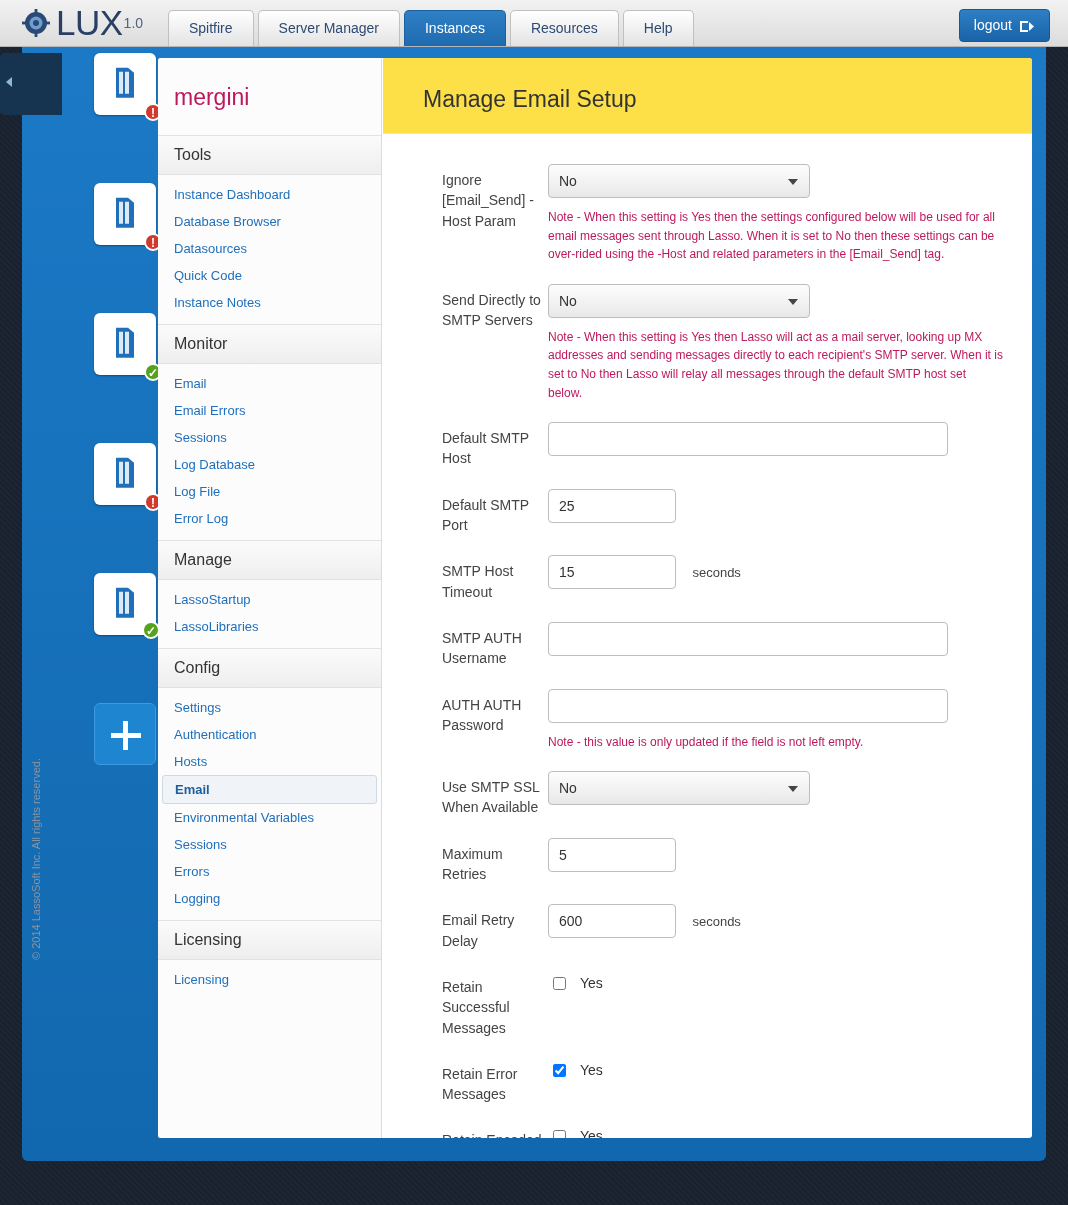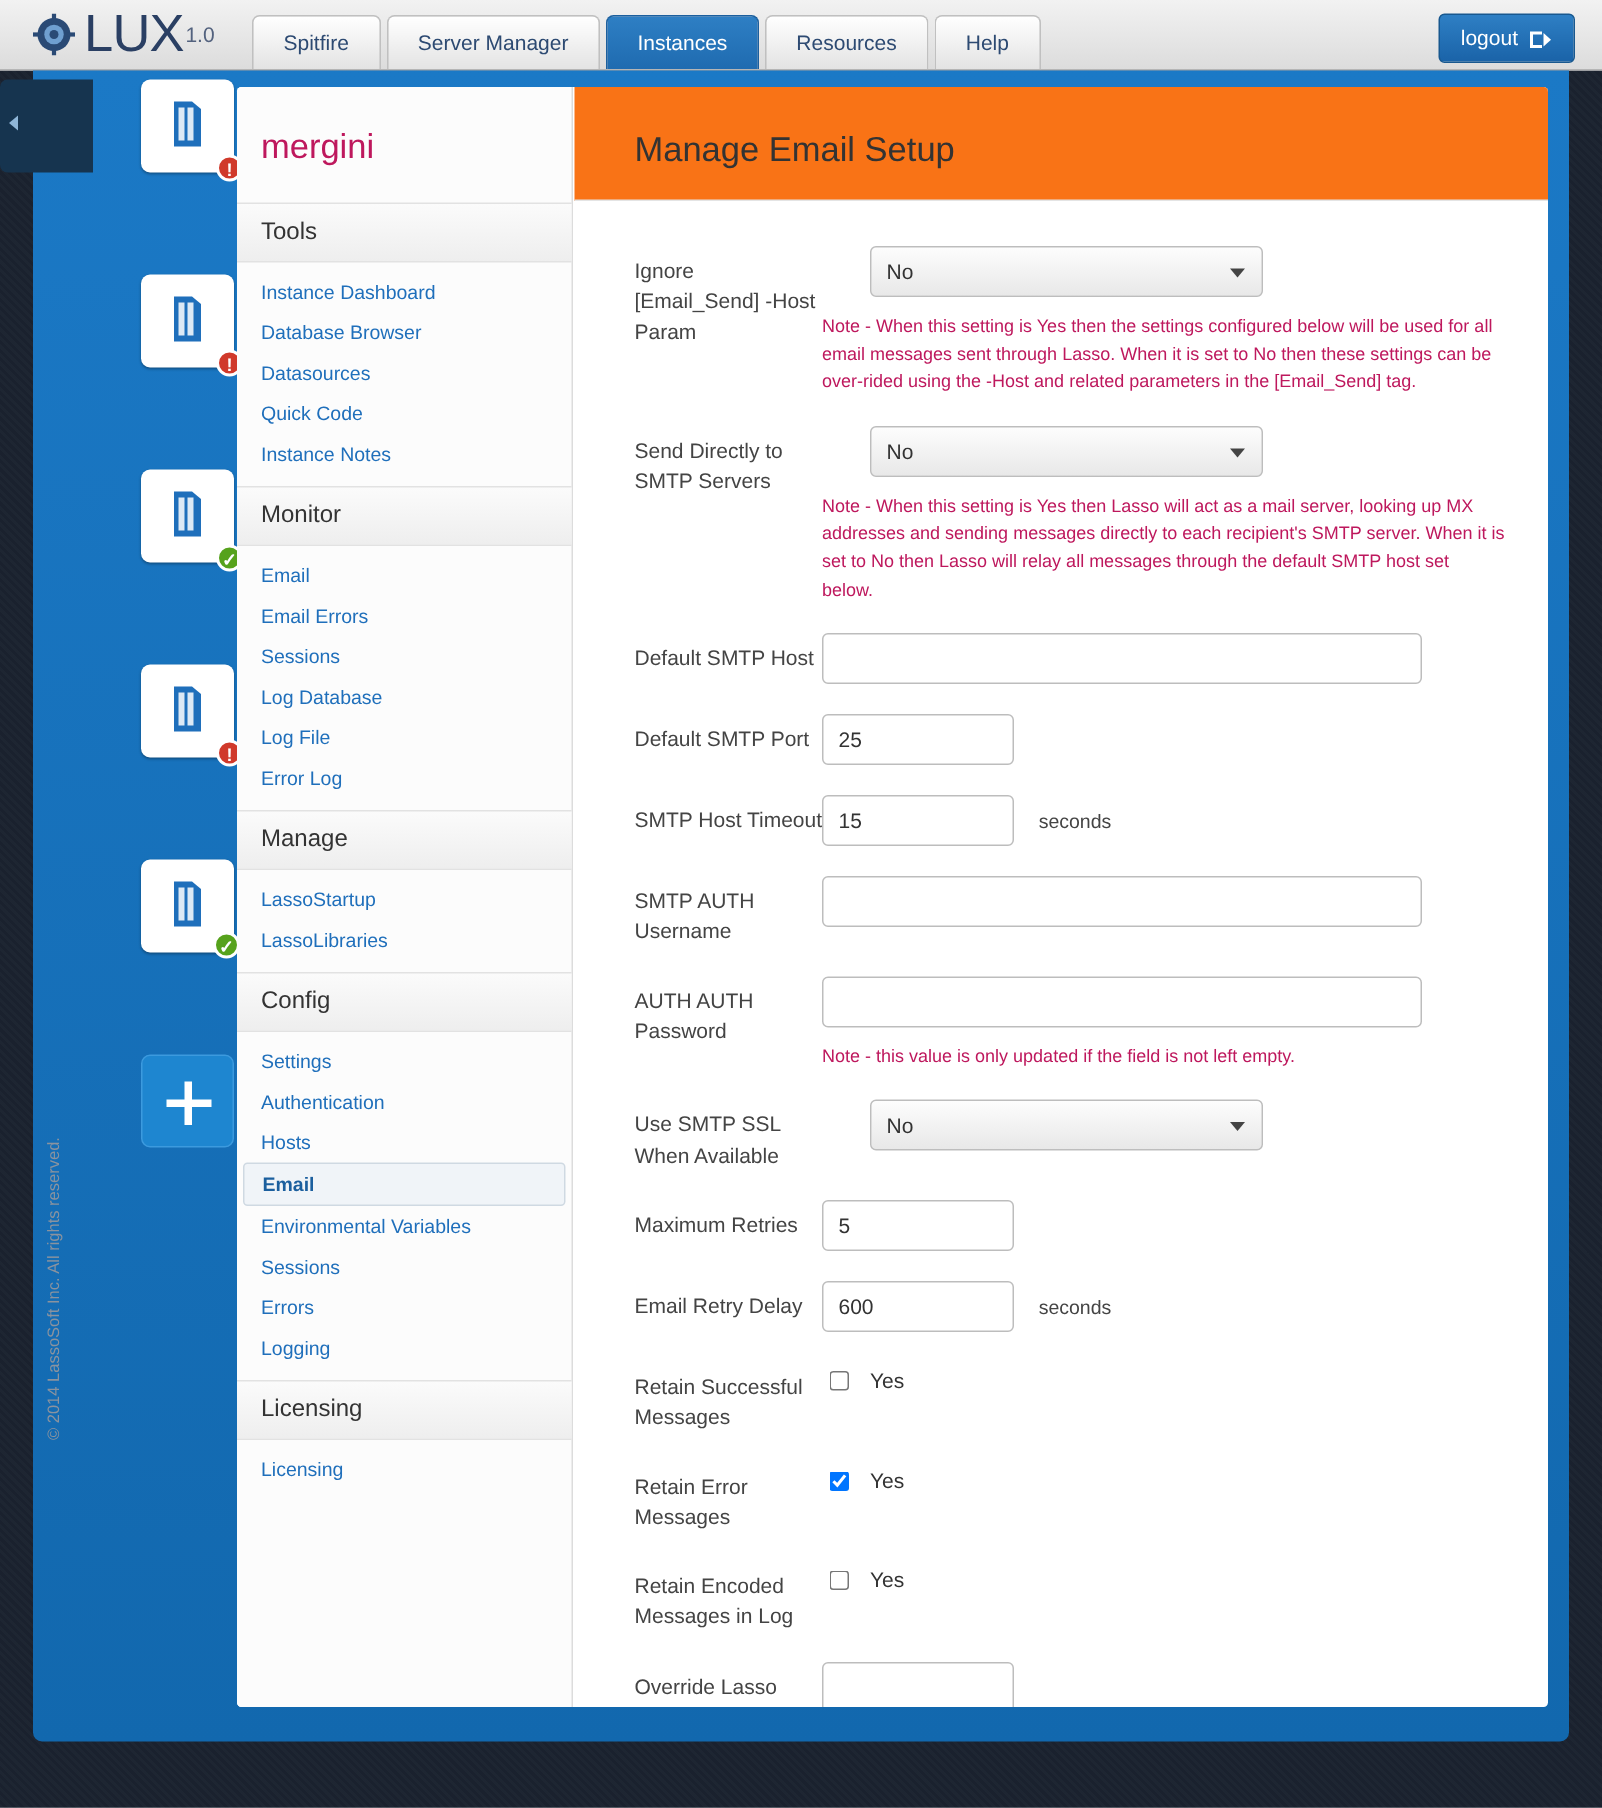--- a/index.html
+++ b/index.html
@@ -140,46 +140,46 @@
     background: #f0f4f8;
     border: 1px solid #cfd9e2; border-radius: 3px;
     margin: 0 4px 0 4px; padding-left: 12px;
   }
 
   .content { position: absolute; left: 225px; top: 0; right: 0; bottom: 0; }
   .content-head {
     font-size: 23px; color: #333;
     padding: 28px 0 20px 40px;
     border-bottom: 1px solid #e4e4e4;
-    background: #f97316;
+    background: #fde047;
   }
   .form { position: relative; padding: 30px 0 0 0; }
 
   .row { position: relative; display: flex; align-items: flex-start; margin-bottom: 0; }
   .lbl {
     width: 165px; min-width: 165px;
-    font-size: 14px; color: #444; padding-left: 40px; padding-top: 6px;
+    font-size: 14px; color: #444; padding-left: 59px; padding-top: 6px;
     line-height: 1.45;
   }
   .ctl { flex: 1; padding-right: 20px; }
 
   select.inp, input.inp {
     font-family: "Liberation Sans", sans-serif;
     font-size: 14px; color: #333;
     border: 1px solid #bdbdbd; border-radius: 4px;
     padding: 8px 10px; background: #fff;
     outline: none;
   }
   select.inp {
     width: 262px;
     background: linear-gradient(#fdfdfd, #e8e8e8);
     -webkit-appearance: none; appearance: none;
     padding-right: 30px;
   }
-  .sel-wrap { position: relative; display: inline-block; margin-left: 32px; }
+  .sel-wrap { position: relative; display: inline-block; }
   .sel-arrow {
     position: absolute; right: 12px; top: 15px;
     width: 0; height: 0;
     border-left: 5px solid transparent; border-right: 5px solid transparent;
     border-top: 6px solid #444; pointer-events: none;
   }
   input.wide { width: 400px; }
   input.med  { width: 128px; }
   .note {
     font-size: 12px; color: #be185d; line-height: 1.55;

